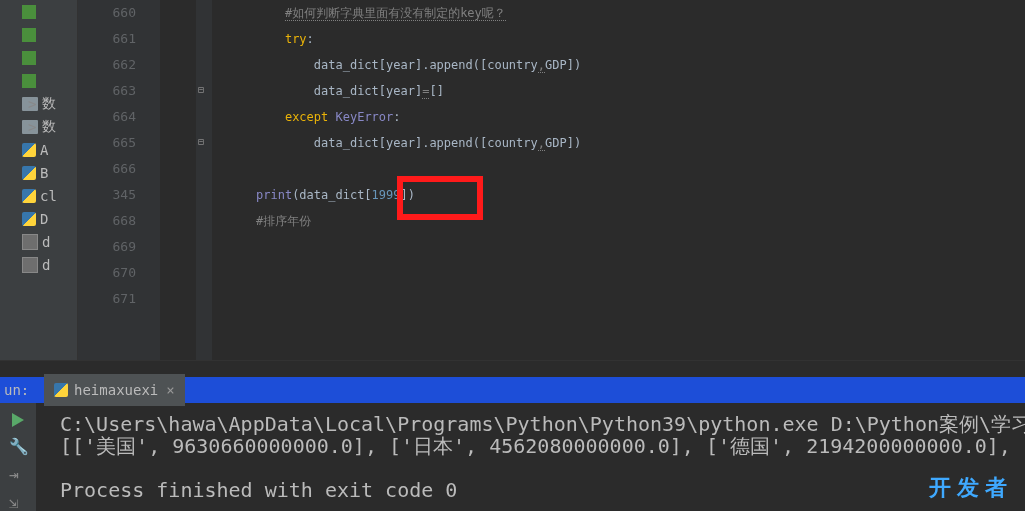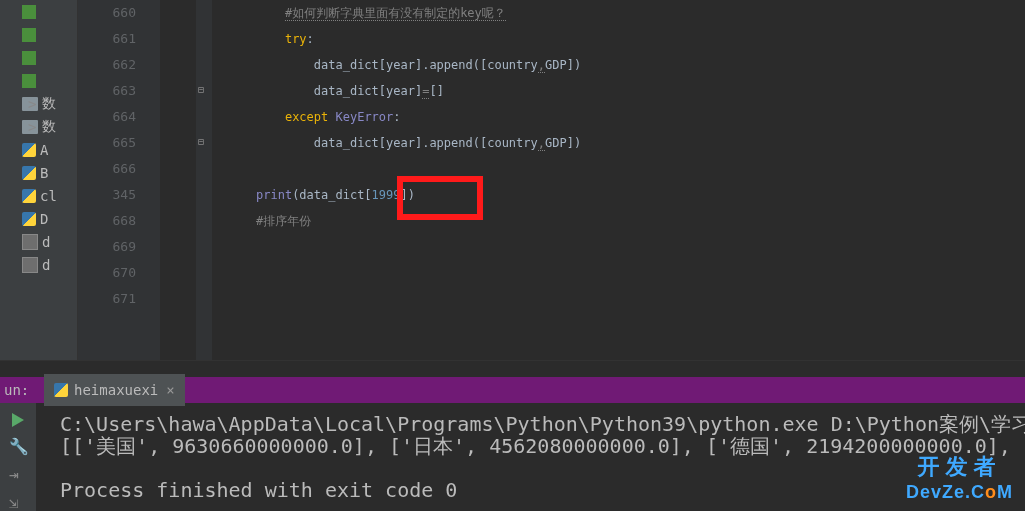--- a/index.html
+++ b/index.html
@@ -116,21 +116,21 @@
   pointer-events: none;
 }
 .run-panel {
   background: #2b2b2b;
   border-top: 1px solid #323232;
   display: flex;
   flex-direction: column;
 }
 .run-tabs {
   height: 26px;
-  background: #701a75;
+  background: #1d4ed8;
   display: flex;
   align-items: center;
   padding-left: 44px;
   margin-top: 16px;
 }
 .run-tab {
   display: flex;
   align-items: center;
   height: 32px;
   padding: 0 10px;
@@ -298,16 +298,13 @@
 [['美国', 9630660000000.0], ['日本', 4562080000000.0], ['德国', 2194200000000.0], ['英国', 16824000
 
 Process finished with exit code 0</div>
     </div>
   </div>
 
 </div>
 
 <div class="watermark">
   <div class="cn">开发者</div>
-  <div class="en">
-    <span>DevZe.C</span><span class="o">o</span><span>M</span>
-  </div>
 </div>
 
 </body></html>

